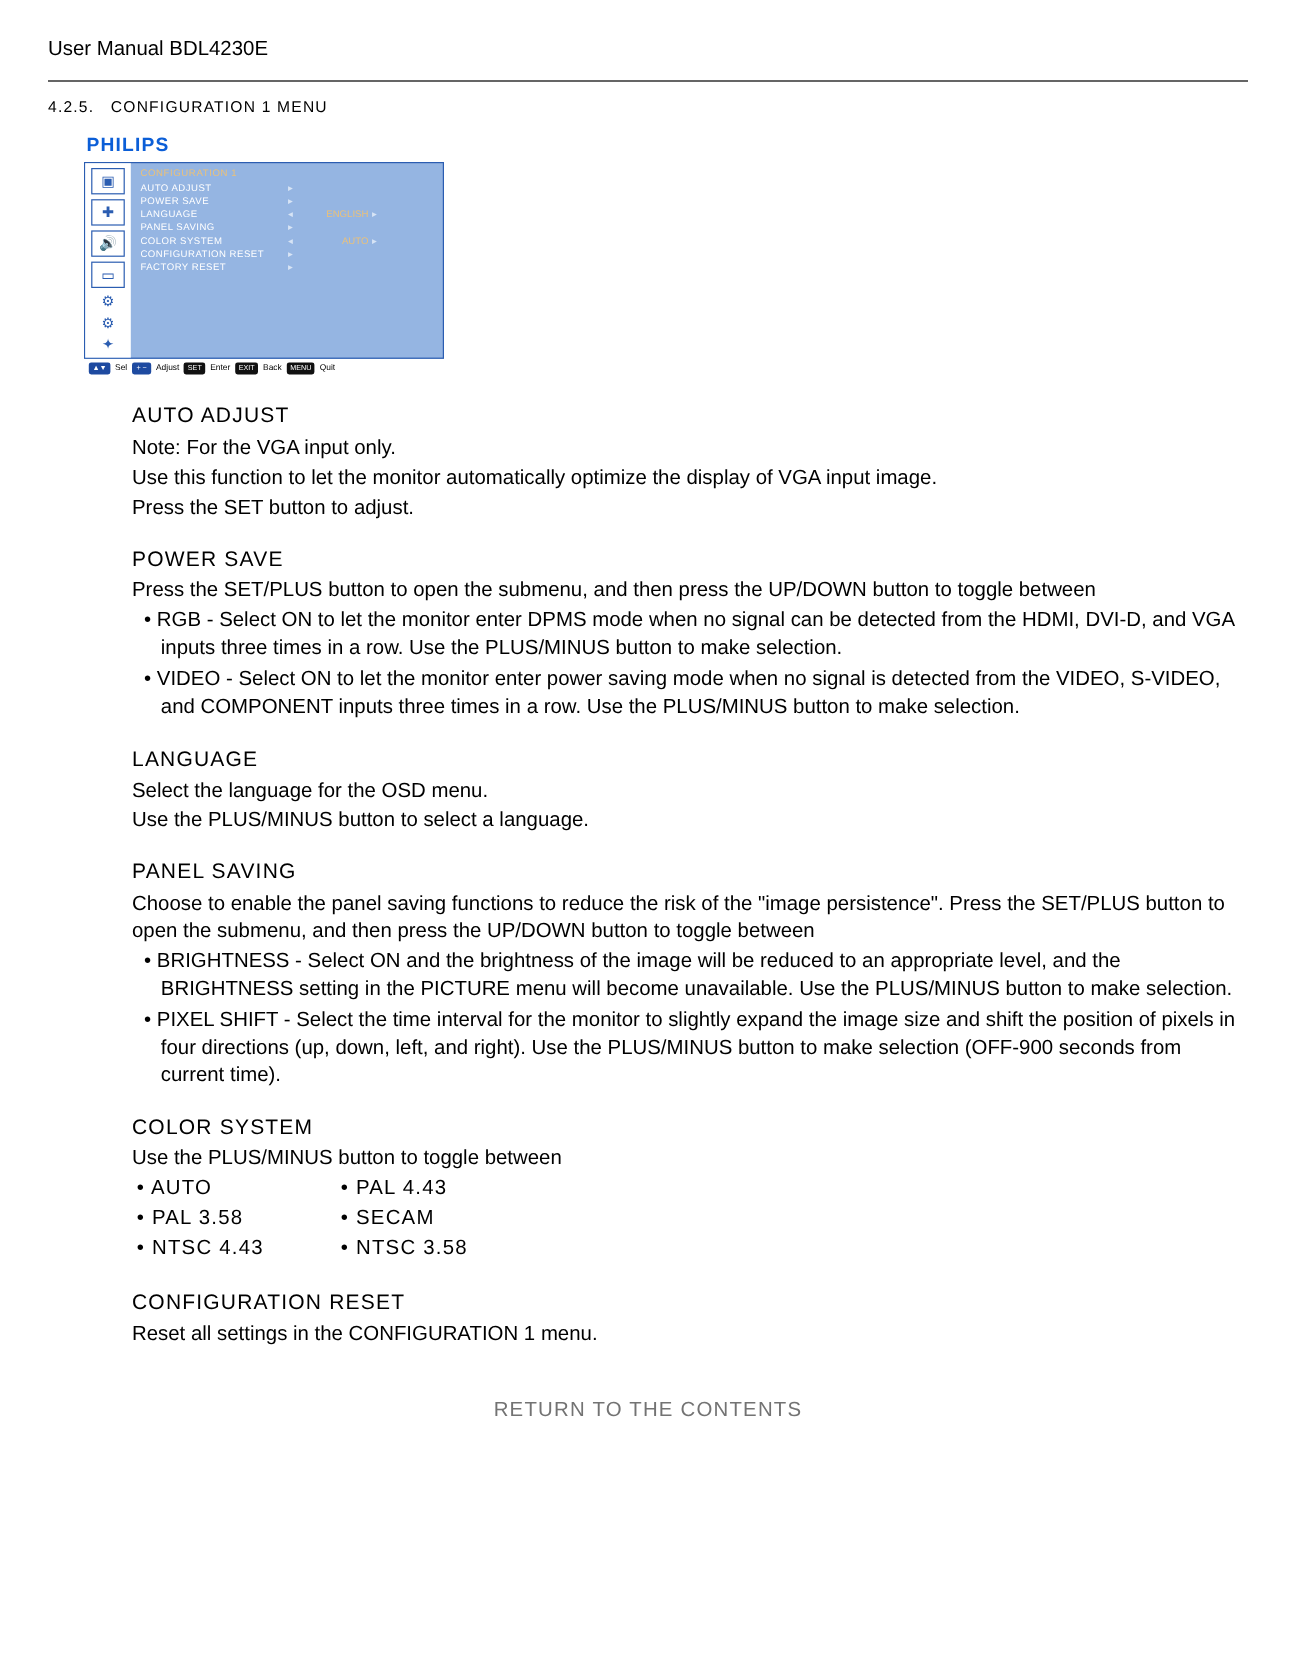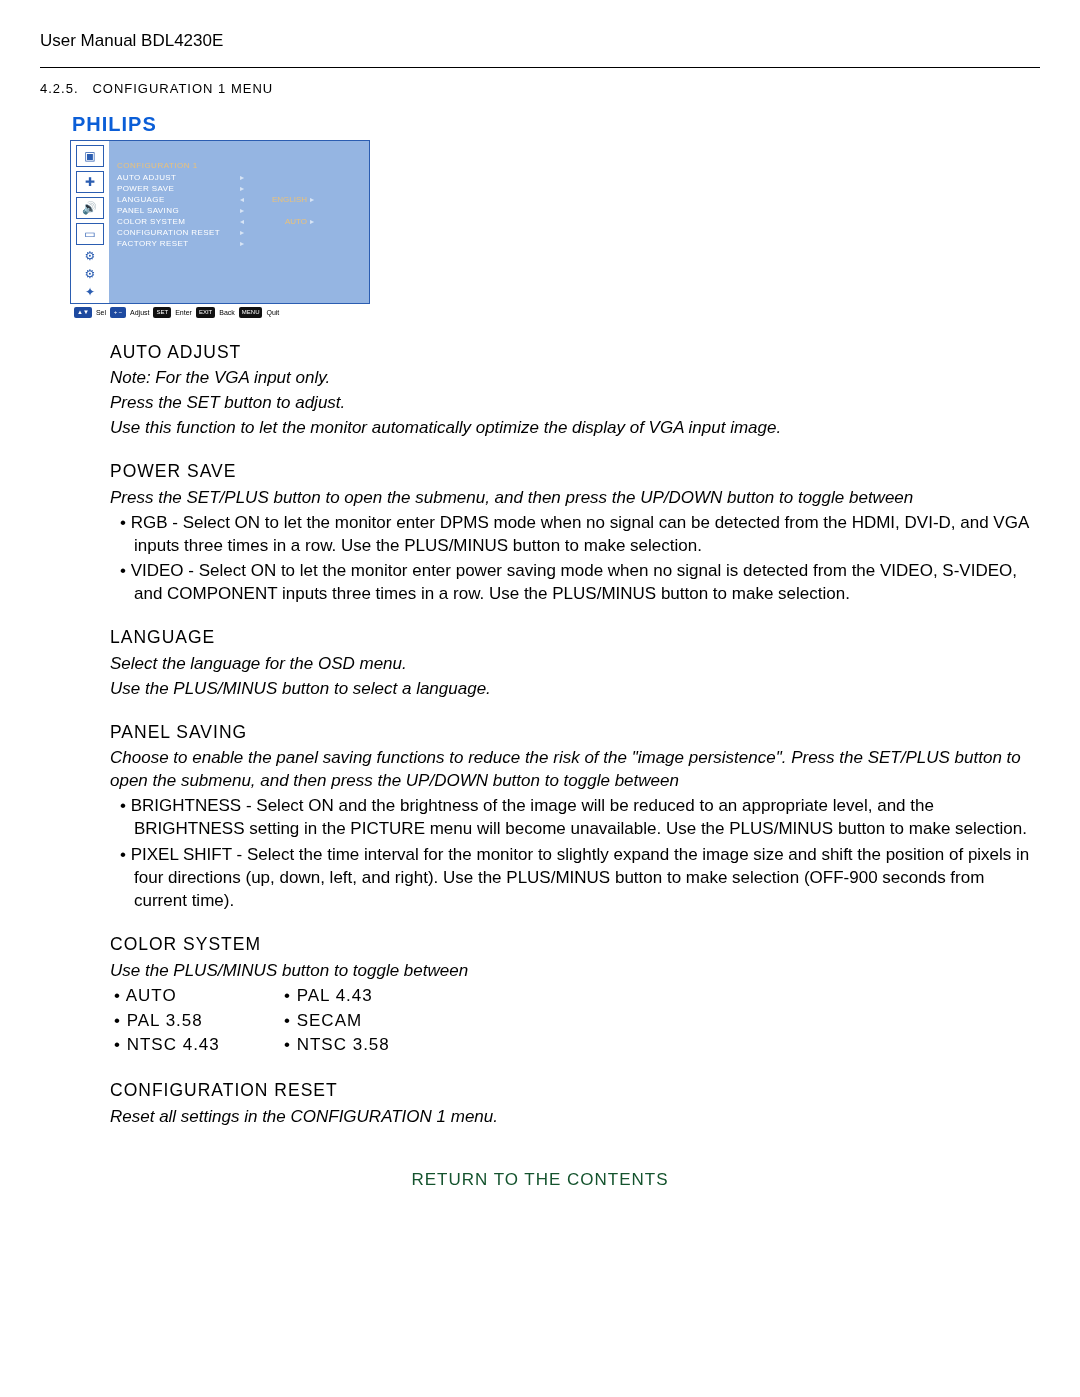--- a/index.html
+++ b/index.html
@@ -16,21 +16,21 @@
     display: flex;
     font-size: 17px;
     margin-bottom: 14px;
   }
   hr.rule { border: none; border-top: 1.5px solid #000; margin-bottom: 12px; }
   .section-num-title { font-size: 13px; letter-spacing: 1px; margin: 4px 0 14px 0; font-weight: normal; }
   .osd-block { margin-left: 30px; margin-bottom: 18px; }
   .brand {
     font-family: Arial, sans-serif;
     font-weight: bold;
-    font-size: 20px;
+    font-size: 16px;
     color: #0b5ed7;
     letter-spacing: 1px;
     margin: 0 0 2px 2px;
     text-transform: uppercase;
   }
   .osd-frame {
     width: 300px;
     border: 1px solid #2b5db1;
     background: #95b5e2;
     display: flex;
@@ -51,21 +51,21 @@
     width: 28px;
     height: 22px;
     border: 1px solid #2b5db1;
     display: flex;
     align-items: center;
     justify-content: center;
     color: #2b5db1;
     font-size: 12px;
   }
   .osd-iconcol .ic.nb { border: none; height: 14px; }
-  .osd-main { flex: 1; padding: 20px 6px 4px 8px; }
+  .osd-main { flex: 1; padding: 4px 6px 4px 8px; }
   .osd-row { display: flex; align-items: center; height: 11px; }
   .osd-row .lab { flex: 0 0 120px; white-space: nowrap; letter-spacing: 0.4px; }
   .osd-row .arr { width: 10px; text-align: center; color: #d7e4f5; }
   .osd-row .val { flex: 0 0 60px; text-align: right; color: #eac17a; }
   .osd-row .arr2 { width: 10px; text-align: center; color: #d7e4f5; }
   .osd-title { color: #eac17a; font-size: 8px; margin-bottom: 1px; letter-spacing: 0.5px;}
   .osd-legend {
     width: 300px;
     font-size: 7px;
     padding: 3px 4px 3px 4px;
@@ -84,34 +84,34 @@
     font-size: 6px;
     padding: 1px 3px;
     border-radius: 2px;
     min-width: 16px;
   }
   .pill.dark { background: #111; }
   .leg-t { font-size: 7px; }
 
   .content { margin-left: 70px; }
   .sub-h { font-size: 17.5px; letter-spacing: 1px; margin-top: 20px; margin-bottom: 3px; font-weight: normal; }
-  .content p { margin: 1px 0 2px 0; font-style: italic; }
+  .content p { margin: 1px 0 2px 0; }
   ul.bul { list-style: none; margin: 2px 0 0 10px; padding: 0; }
   ul.bul li { text-indent: -14px; padding-left: 14px; margin-bottom: 3px; }
   ul.bul li::before { content: "• "; }
   .cs-cols { display: flex; margin-top:2px;}
   .cs-col { width: 170px; }
   .cs-col div::before { content: "• "; }
   .cs-col div { margin: 0 0 2px 4px; letter-spacing: 1px;}
   .return-link {
     text-align: center;
     margin-top: 40px;
     letter-spacing: 1px;
   }
-  .return-link a { color: #14532d; text-decoration: none; text-align: center; }
+  .return-link a { color: #737373; text-decoration: none; text-align: center; }
 </style>
 </head>
 <body>
 
 <div class="header-line">
   <span>User Manual BDL4230E</span>
 </div>
 <hr class="rule">
 
 <div class="section-num-title">
@@ -178,22 +178,22 @@
     <span class="leg-t">Back</span>
     <span class="pill dark">MENU</span>
     <span class="leg-t">Quit</span>
   </div>
 </div>
 
 <div class="content">
 
   <div class="sub-h">AUTO ADJUST</div>
   <p>Note: For the VGA input only.</p>
+  <p>Use this function to let the monitor automatically optimize the display of VGA input image.</p>
   <p>Press the SET button to adjust.</p>
-  <p>Use this function to let the monitor automatically optimize the display of VGA input image.</p>
 
   <div class="sub-h">POWER SAVE</div>
   <p>Press the SET/PLUS button to open the submenu, and then press the UP/DOWN button to toggle between</p>
   <ul class="bul">
     <li>RGB - Select ON to let the monitor enter DPMS mode when no signal can be detected from the HDMI, DVI-D, and VGA inputs three times in a row. Use the PLUS/MINUS button to make selection.</li>
     <li>VIDEO - Select ON to let the monitor enter power saving mode when no signal is detected from the VIDEO, S-VIDEO, and COMPONENT inputs three times in a row. Use the PLUS/MINUS button to make selection.</li>
   </ul>
 
   <div class="sub-h">LANGUAGE</div>
   <p>Select the language for the OSD menu.</p>

